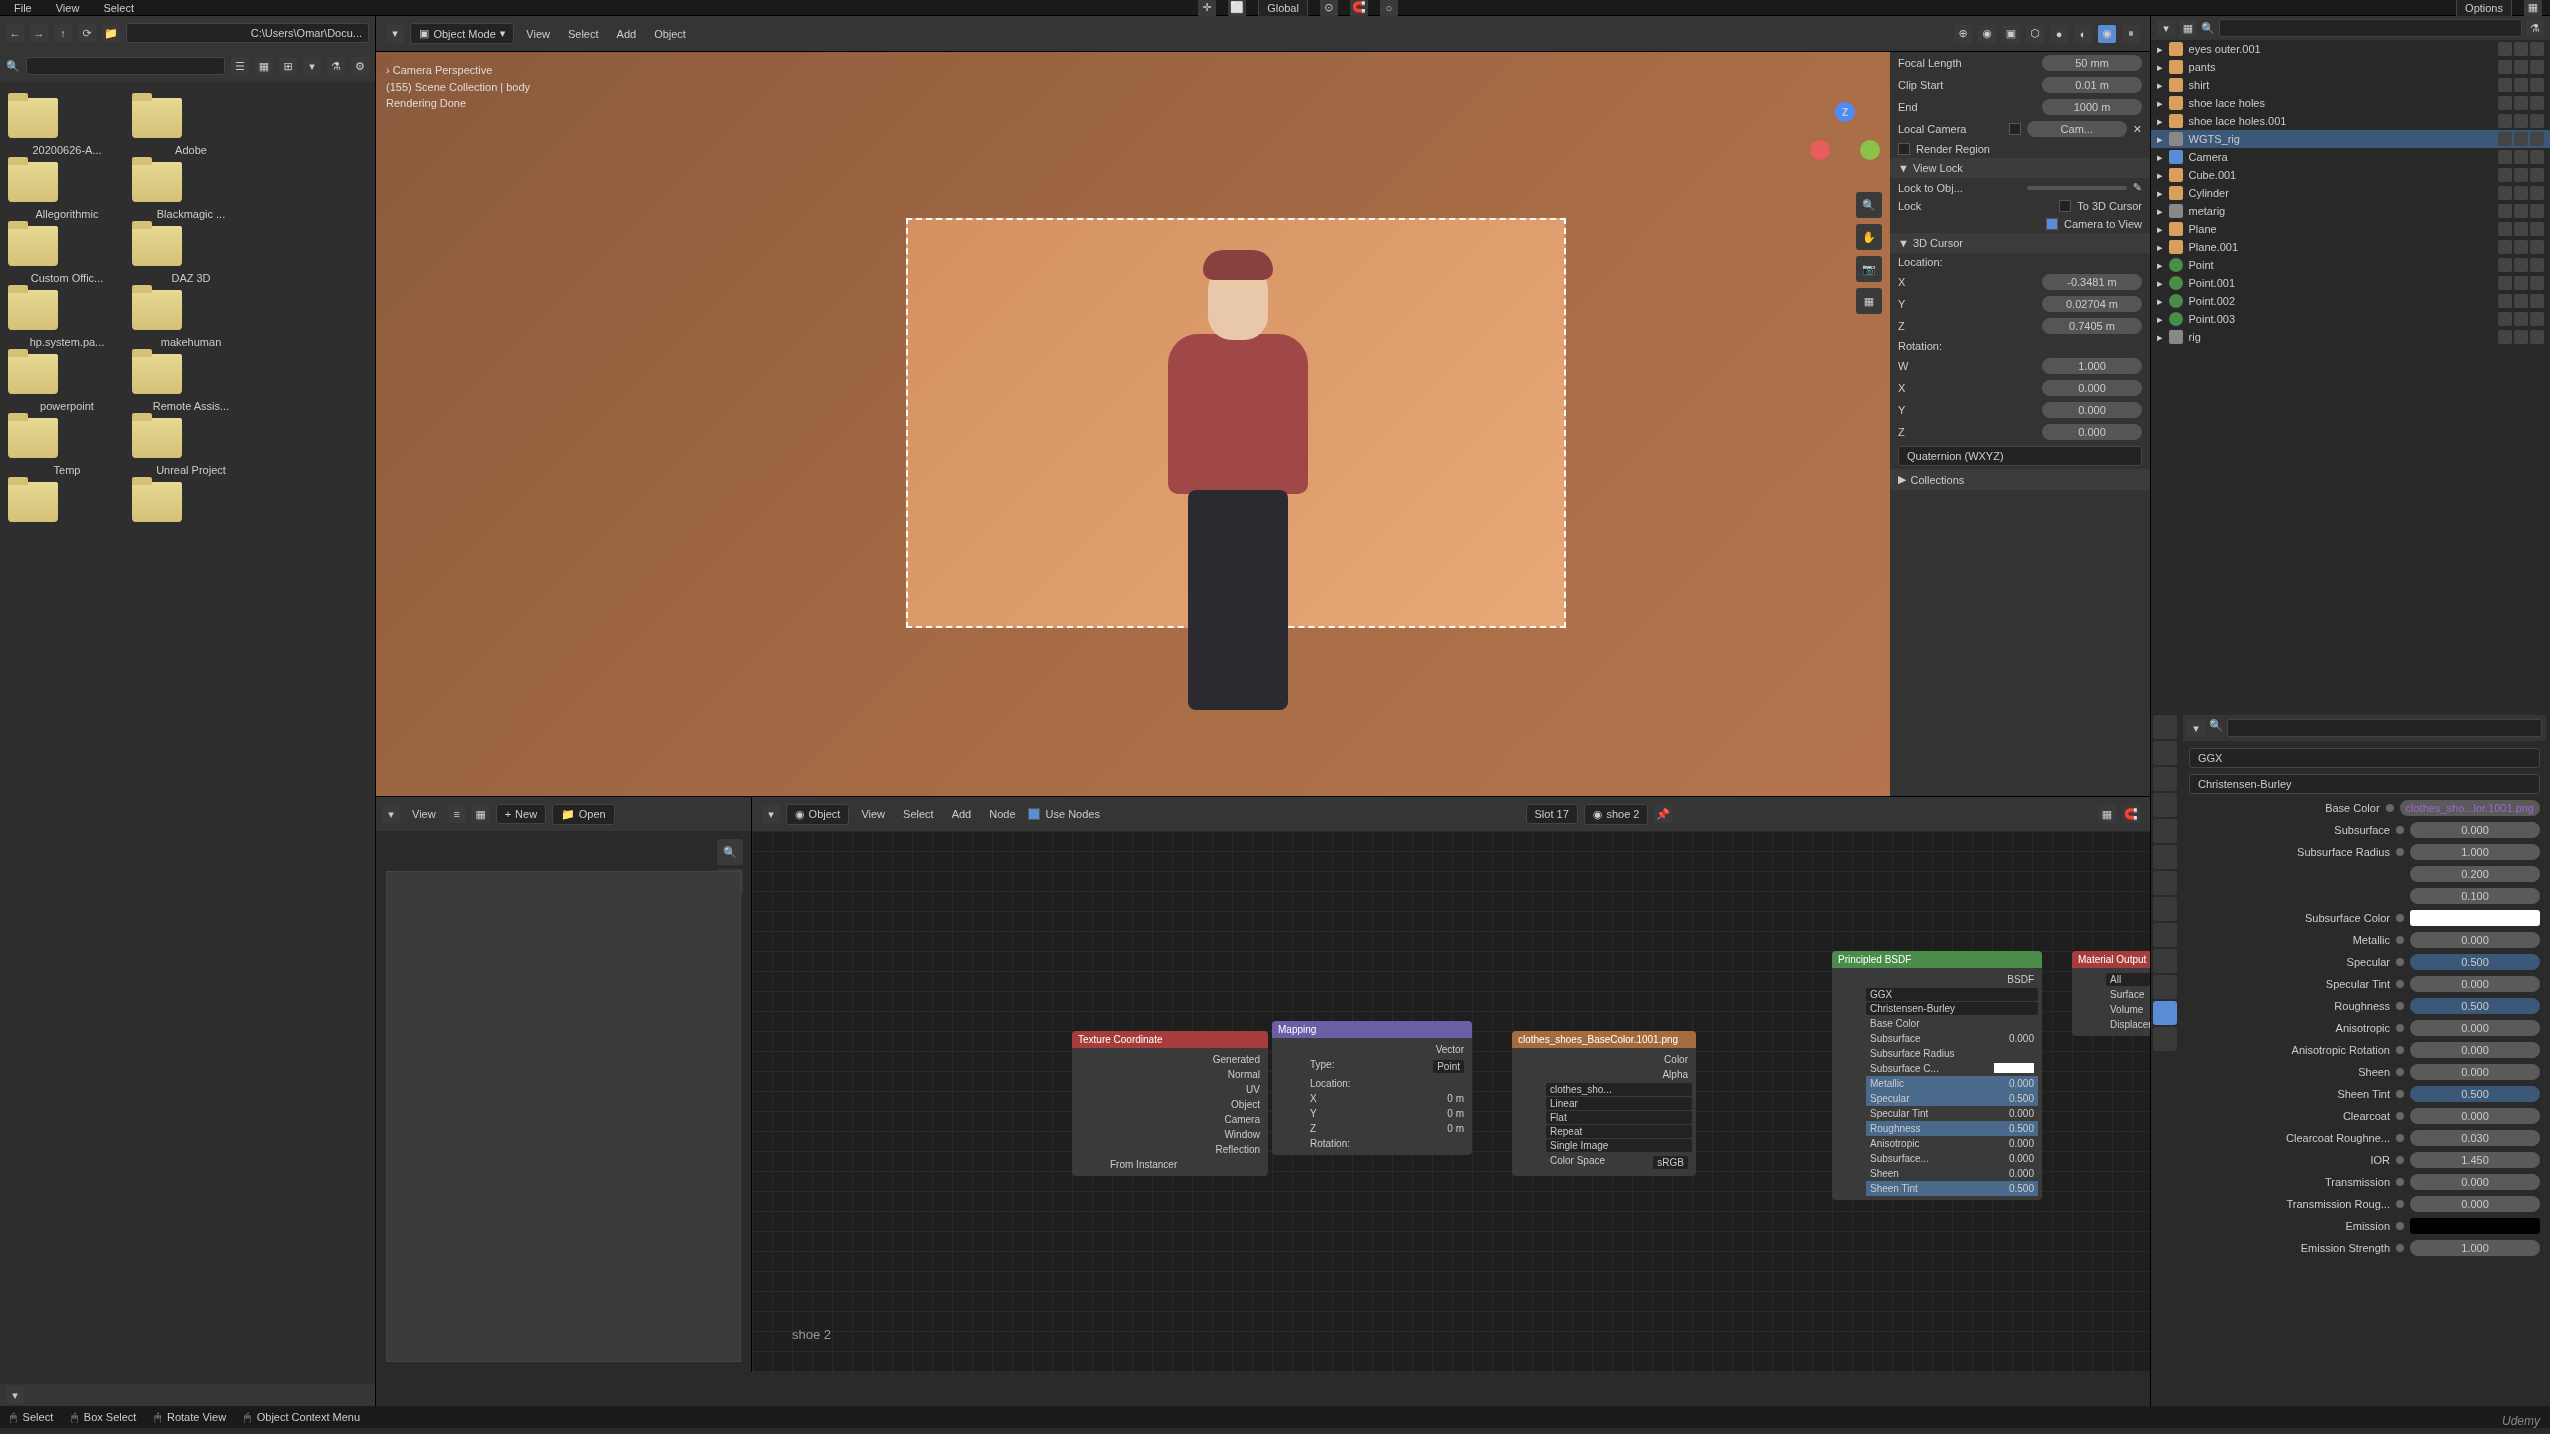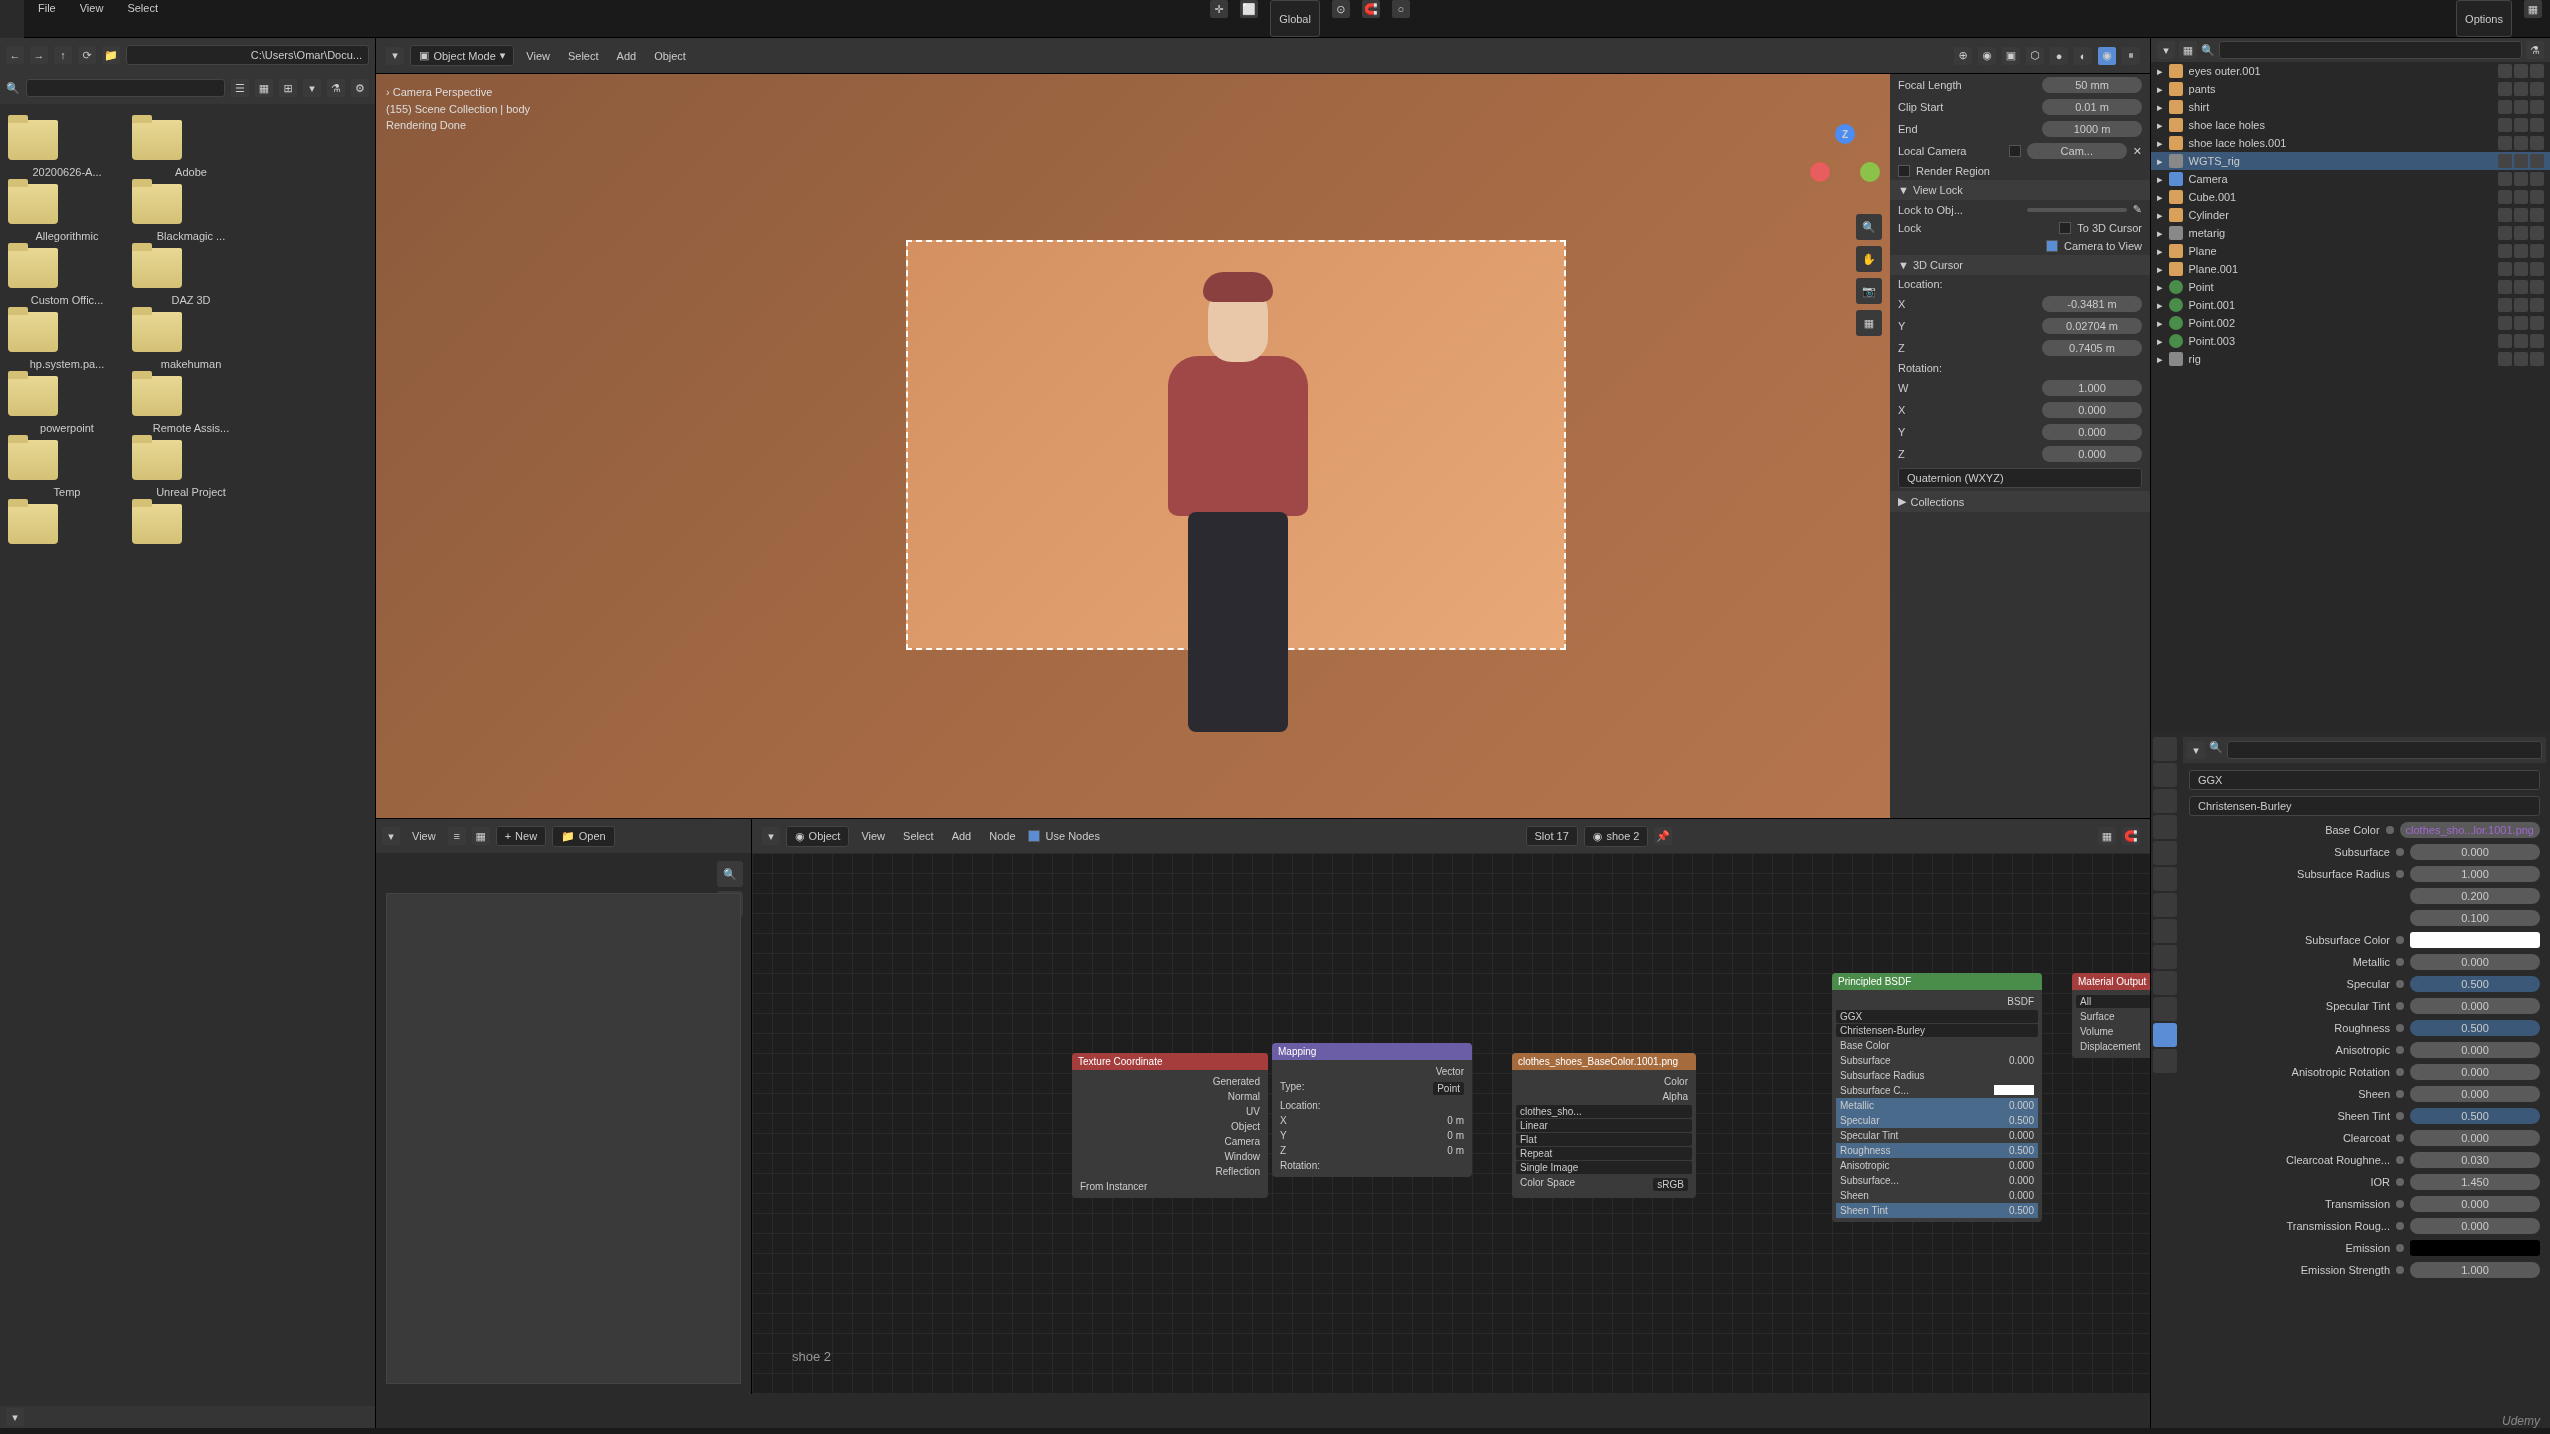--- a/index.html
+++ b/index.html
@@ -1,17 +1,17 @@
 <!DOCTYPE html>
 <html><head>
 <meta charset="utf-8">
 <style>
 * { margin: 0; padding: 0; box-sizing: border-box; font-family: -apple-system, BlinkMacSystemFont, "Segoe UI", sans-serif; }
 body { background: #2a2a2a; color: #ccc; font-size: 11px; overflow: hidden; width: 2550px; height: 1434px; }
-.topbar { background: #1a1a1a; height: 38px; display: flex; padding: 0 8px; gap: 12px; border-bottom: 1px solid #000; margin-left: 24px; }
+.topbar { background: #1a1a1a; height: 16px; display: flex; align-items: center; padding: 0 8px; gap: 12px; border-bottom: 1px solid #000; }
 .topbar-item { cursor: pointer; padding: 2px 6px; font-size: 11px; }
 .icon-btn { width: 18px; height: 18px; background: #3a3a3a; border-radius: 2px; display: inline-flex; align-items: center; justify-content: center; cursor: pointer; }
 .main-layout { display: flex; height: calc(100% - 22px - 22px); }
 .left-panel { width: 376px; background: #2e2e2e; display: flex; flex-direction: column; border-right: 1px solid #000; }
 .path-bar { background: #353535; height: 34px; display: flex; align-items: center; gap: 6px; padding: 0 6px; }
 .path-input { flex: 1; background: #232323; border: 1px solid #444; color: #ccc; padding: 3px 6px; font-size: 11px; border-radius: 3px; text-align: right; }
 .search-bar { background: #353535; height: 32px; display: flex; align-items: center; gap: 6px; padding: 0 6px; }
 .file-grid { flex: 1; padding: 16px 8px; display: flex; flex-wrap: wrap; gap: 6px; align-content: flex-start; }
 .file-item { width: 118px; display: flex; flex-direction: column; align-items: flex-start; gap: 6px; cursor: pointer; }
 .folder-icon { width: 50px; height: 40px; background: linear-gradient(#e8d893, #d4c176); border-radius: 2px 2px 4px 4px; position: relative; }
@@ -47,21 +47,21 @@
 .image-panel { width: 376px; background: #2a2a2a; display: flex; flex-direction: column; border-right: 1px solid #000; }
 .img-header { background: #353535; height: 34px; display: flex; align-items: center; gap: 6px; padding: 0 6px; }
 .img-body { flex: 1; background: #2a2a2a; position: relative; }
 .img-checker { position: absolute; top: 40px; left: 10px; right: 10px; bottom: 10px; background: #3a3a3a; border: 1px solid #444; }
 .node-panel { flex: 1; background: #232323; display: flex; flex-direction: column; }
 .node-header { background: #353535; height: 34px; display: flex; align-items: center; gap: 6px; padding: 0 10px; }
 .node-canvas { flex: 1; position: relative; background: #1e1e1e; background-image: linear-gradient(#2a2a2a 1px, transparent 1px), linear-gradient(90deg, #2a2a2a 1px, transparent 1px); background-size: 20px 20px; overflow: hidden; }
 .node-label { position: absolute; bottom: 30px; left: 40px; font-size: 13px; color: #999; }
 .node { position: absolute; background: #3a3a3a; border-radius: 4px; font-size: 10px; min-width: 140px; }
 .node-title { padding: 3px 6px; border-radius: 4px 4px 0 0; color: #fff; font-size: 10px; }
-.node-body { padding: 4px; }
+.node-body { padding: 4px; margin-left: 30px; }
 .node-field { padding: 2px 4px; font-size: 10px; display: flex; justify-content: space-between; }
 .node-input { background: #222; padding: 1px 4px; border-radius: 2px; margin: 1px 0; font-size: 10px; }
 .outliner { flex: 1; background: #282828; display: flex; flex-direction: column; }
 .outliner-header { background: #353535; height: 24px; display: flex; align-items: center; padding: 0 6px; gap: 4px; }
 .outliner-body { flex: 1; overflow-y: auto; }
 .outliner-item { display: flex; align-items: center; padding: 2px 6px; gap: 6px; font-size: 11px; }
 .outliner-item.selected { background: #3b5878; }
 .outliner-icon { width: 14px; height: 14px; border-radius: 2px; }
 .oi-mesh { background: #d9a05c; }
 .oi-light { background: #4a8c4a; border-radius: 50%; }

